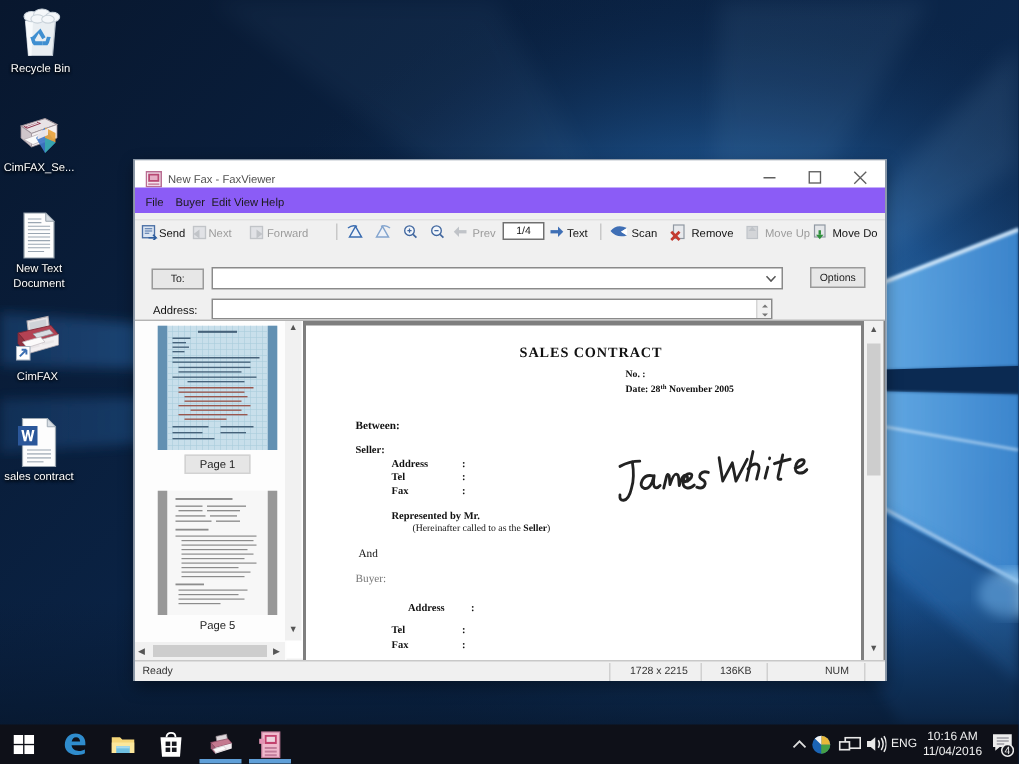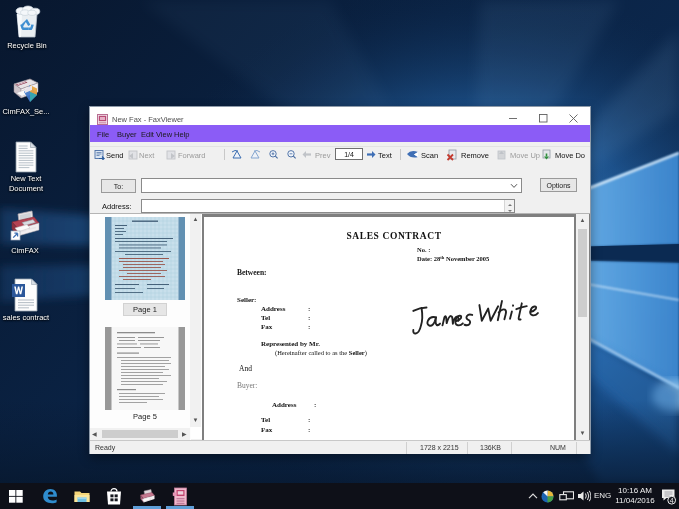--- a/index.html
+++ b/index.html
@@ -391,21 +391,21 @@
       <div class="sb" style="left:0;top:214px;width:100px;height:12px;"></div>
       <div class="sbthumb" style="left:12px;top:216px;width:76px;height:8px;"></div>
       <div class="abs" style="left:2px;top:216px;font-size:6px;color:#555;">◀</div>
       <div class="abs" style="left:92px;top:216px;font-size:6px;color:#555;">▶</div>
     </div>
     <div id="docarea">
       <div id="docpage">
         <div class="abs" style="left:0;top:14px;width:100%;text-align:center;font-weight:bold;font-size:9.5px;letter-spacing:0.6px;text-indent:10px;">SALES CONTRACT</div>
         <div class="abs" style="left:213px;top:29px;font-weight:bold;font-size:6.5px;">No. :</div>
         <div class="abs" style="left:213px;top:38px;font-weight:bold;font-size:6.5px;">Date: 28<span style="font-size:4.5px;vertical-align:2px">th</span> November 2005</div>
-        <div class="abs" style="left:33px;top:51px;font-weight:bold;font-size:7.5px;">Between:</div>
+        <div class="abs" style="left:33px;top:62px;font-weight:bold;font-size:7.5px;">Between:</div>
         <div class="abs" style="left:33px;top:79px;font-weight:bold;font-size:7px;">Seller:</div>
         <div class="abs" style="left:57px;top:88px;font-weight:bold;font-size:7px;">Address</div>
         <div class="abs" style="left:104px;top:88px;font-weight:bold;font-size:7px;">:</div>
         <div class="abs" style="left:57px;top:97px;font-weight:bold;font-size:7px;">Tel</div>
         <div class="abs" style="left:104px;top:97px;font-weight:bold;font-size:7px;">:</div>
         <div class="abs" style="left:57px;top:106px;font-weight:bold;font-size:7px;">Fax</div>
         <div class="abs" style="left:104px;top:106px;font-weight:bold;font-size:7px;">:</div>
         <div class="abs" style="left:57px;top:123px;font-weight:bold;font-size:7px;">Represented by Mr.</div>
         <div class="abs" style="left:71px;top:132px;font-size:6.5px;">(Hereinafter called to as the <b>Seller</b>)</div>
         <div class="abs" style="left:35px;top:147px;font-weight:normal;font-size:7.5px;">And</div>

